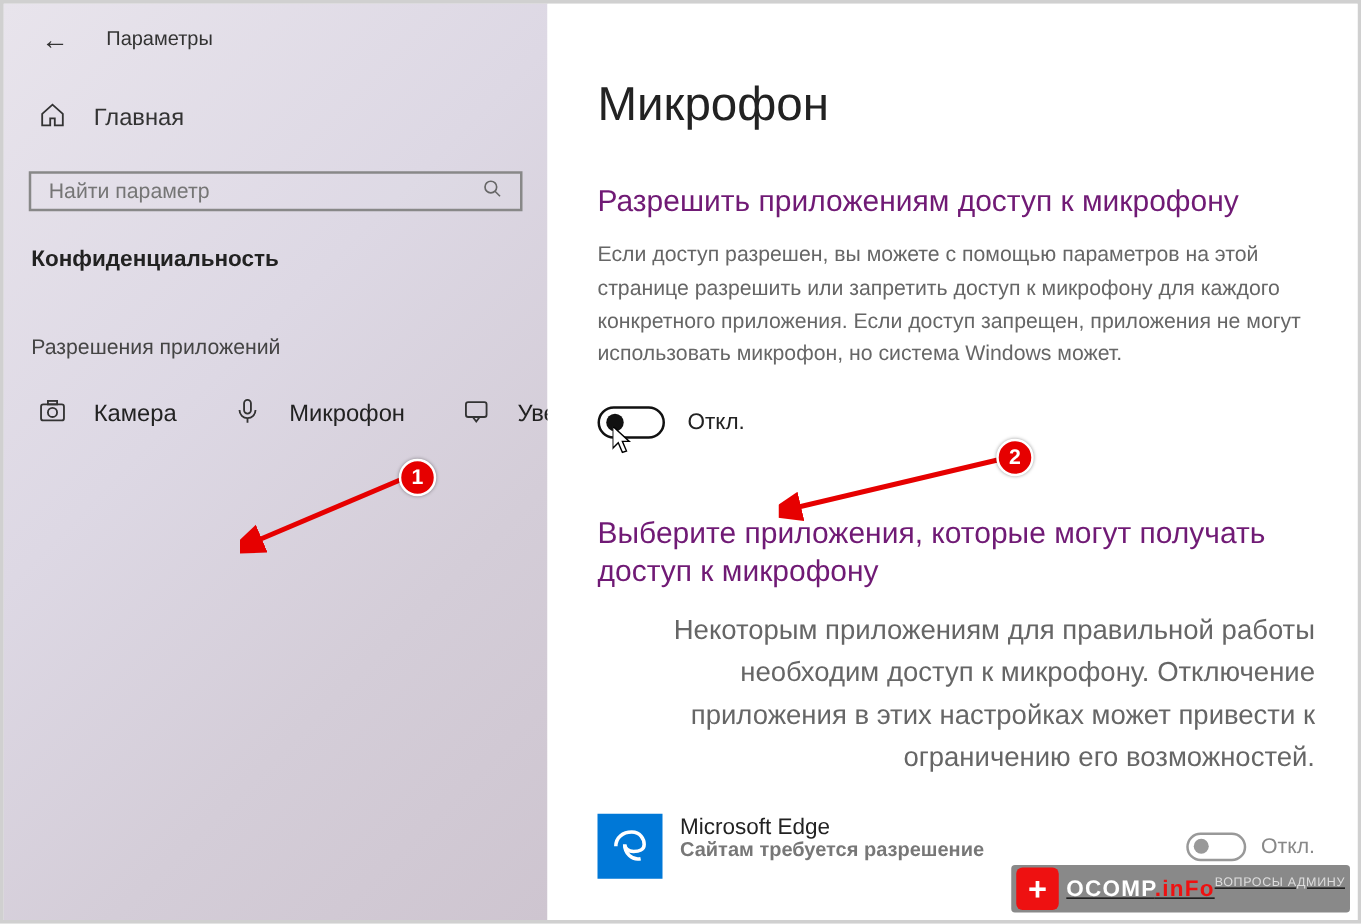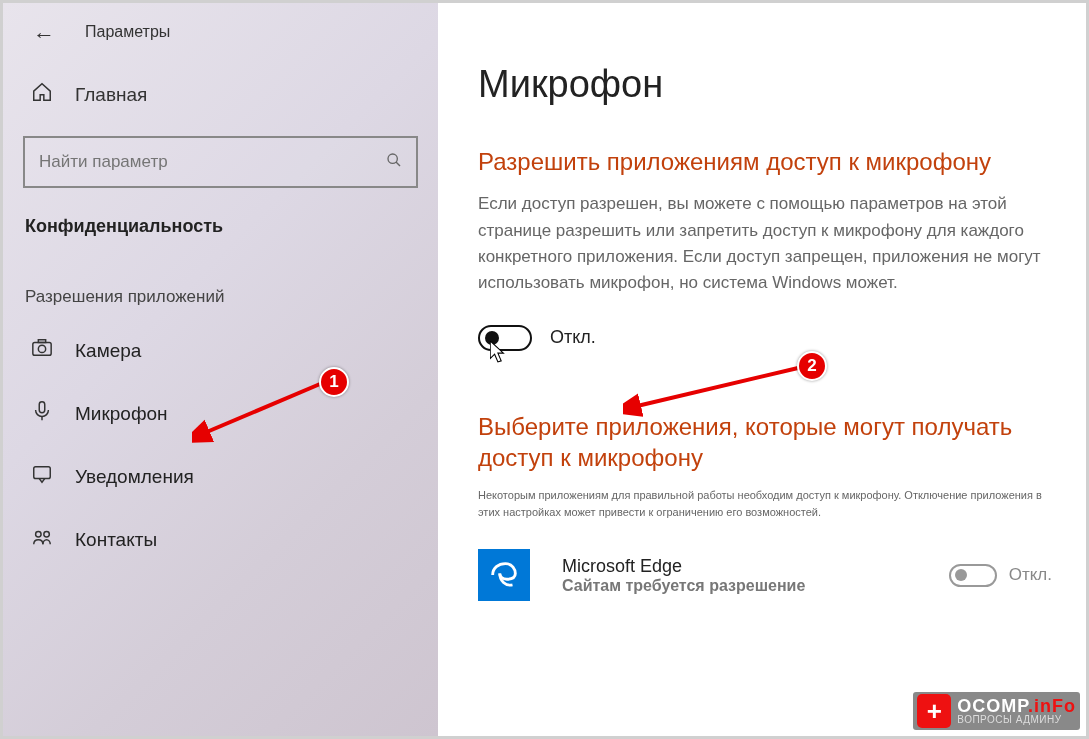--- a/index.html
+++ b/index.html
@@ -49,21 +49,21 @@
     }
     .home-row .icon { font-size: 20px; color: #333; width: 22px; }
     .home-label { font-size: 19px; color: #333; }
     .search-box {
       margin: 10px 20px 18px 20px;
       border: 2px solid #888;
       background: rgba(255,255,255,0.05);
       display: flex;
       align-items: center;
       padding: 10px 14px;
-      height: 52px;
+      height: 32px;
     }
     .search-box input {
       flex: 1;
       border: none;
       background: transparent;
       font-size: 17px;
       color: #666;
       outline: none;
     }
     .search-box .search-icon { color: #666; font-size: 16px; }
@@ -72,41 +72,41 @@
       font-size: 18px;
       font-weight: 600;
       color: #222;
     }
     .section-label {
       padding: 42px 12px 6px 22px;
       font-size: 17px;
       color: #444;
       font-weight: 400;
     }
-    .nav-list { display: flex; flex-direction: column; margin-top: 6px; }
+    .nav-list { display: flex; flex-direction: row; margin-top: 6px; }
     .nav-item {
       display: flex;
       align-items: center;
       gap: 22px;
       padding: 18px 18px 18px 28px;
       cursor: pointer;
     }
     .nav-item .icon { width: 22px; text-align: center; font-size: 20px; color: #333; }
     .nav-item .nav-label { font-size: 19px; color: #222; }
     .content {
       flex: 1;
       background: #fff;
       padding: 60px 34px 10px 40px;
       overflow: hidden;
       position: relative;
     }
     .page-heading { font-size: 38px; font-weight: 400; color: #222; margin-bottom: 40px; }
-    .sub-heading { font-size: 24px; font-weight: 400; color: #c2410c; margin-bottom: 14px; line-height: 1.3; }
+    .sub-heading { font-size: 24px; font-weight: 400; color: #701a75; margin-bottom: 14px; line-height: 1.3; }
     .desc-text { font-size: 17px; color: #666; line-height: 1.55; margin-bottom: 28px; }
-    .desc-text2 { font-size: 11px; color: #666; line-height: 1.55; margin-bottom: 20px; }
+    .desc-text2 { font-size: 22px; color: #666; line-height: 1.55; margin-bottom: 20px; text-align: right; }
     .toggle-row { display: flex; align-items: center; gap: 18px; margin-bottom: 60px; position: relative; }
     .toggle {
       width: 54px;
       height: 26px;
       border: 2px solid #111;
       border-radius: 14px;
       position: relative;
       background: #fff;
       cursor: pointer;
     }
@@ -122,22 +122,21 @@
     .toggle-label { font-size: 18px; color: #222; }
     .cursor-overlay {
       position: absolute;
       left: 10px;
       top: 14px;
       font-size: 18px;
       pointer-events: none;
     }
     .app-row {
       display: flex;
-      align-items: center;
-      gap: 32px;
+      gap: 14px;
       padding-top: 8px;
     }
     .edge-icon {
       width: 52px;
       height: 52px;
       background: #0078d7;
       display: flex;
       align-items: center;
       justify-content: center;
       color: #fff;
@@ -200,21 +199,21 @@
     }
     .wm-plus {
       width: 34px; height: 34px;
       background: #e11;
       color: #fff;
       border-radius: 5px;
       display: flex; align-items:center; justify-content:center;
       font-size: 26px; font-weight: 700;
       margin-right: 6px;
     }
-    .wm-text { display:flex; flex-direction:column; line-height:1; }
+    .wm-text { display:flex; flex-direction:row; line-height:1;text-decoration:underline; }
     .wm-main { color: #fff; font-weight:700; font-size:18px; letter-spacing:1px; }
     .wm-main .info { color:#e11; }
     .wm-sub { color:#ddd; font-size:10px; letter-spacing:0.5px; }
 
     svg.icon-svg { width: 22px; height: 22px; }
   </style>
 </head>
 <body>
 
 <div class="window">

